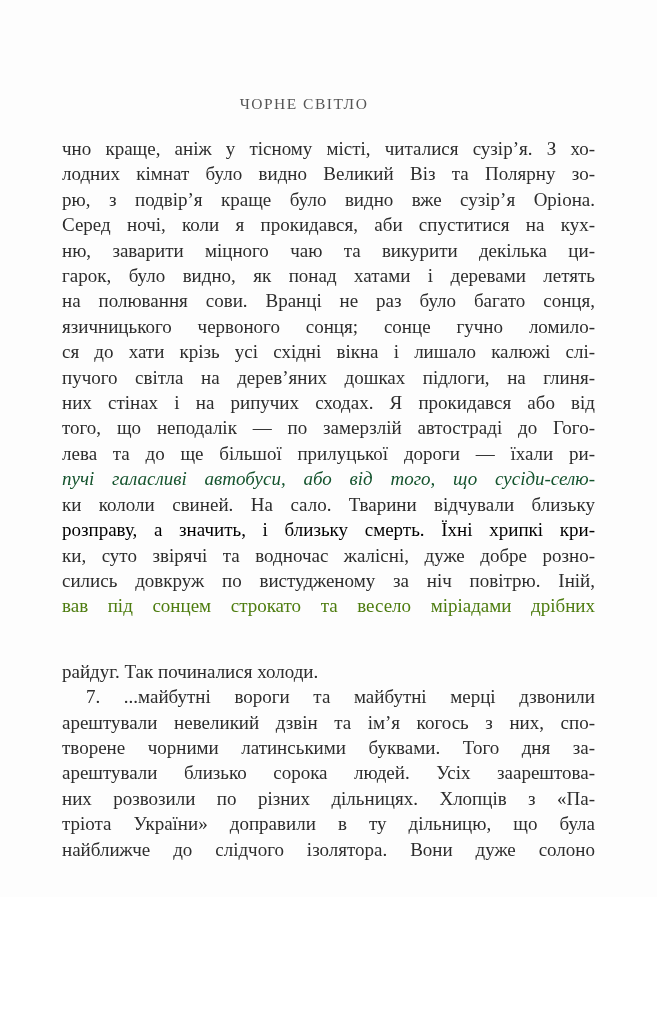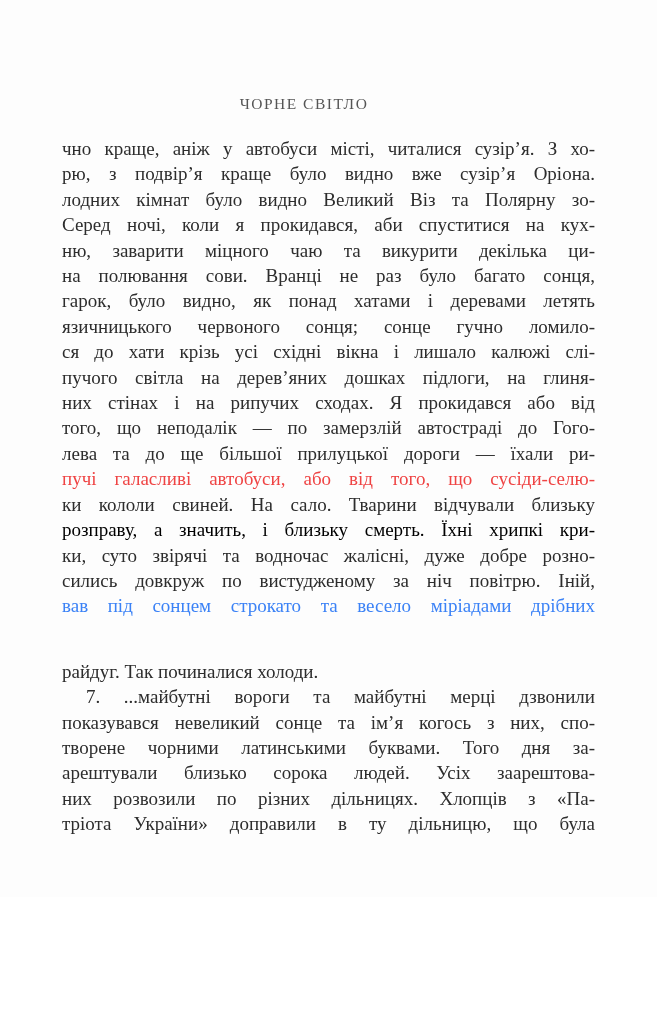--- a/index.html
+++ b/index.html
@@ -60,45 +60,46 @@
   }
 </style>
 </head>
 <body>
 
 <div class="page" style="background: rgb(253, 253, 253);">
   <div class="running-head" style="color: rgb(85, 85, 85);">ЧОРНЕ СВІТЛО</div>
 
   <div class="text-block">
       <div class="para">
-        <div class="line" style="color: rgb(45, 45, 45);">чно краще, аніж у автобуси місті, читалися сузір’я. З хо-</div>
+        <div class="line" style="color: rgb(45, 45, 45);">чно краще, аніж у тісному місті, читалися сузір’я. З хо-</div>
+        <div class="line" style="color: rgb(45, 45, 45);">лодних кімнат було видно Великий Віз та Полярну зо-</div>
         <div class="line" style="color: rgb(45, 45, 45);">рю, з подвір’я краще було видно вже сузір’я Оріона.</div>
-        <div class="line" style="color: rgb(45, 45, 45);">лодних кімнат було видно Великий Віз та Полярну зо-</div>
         <div class="line" style="color: rgb(45, 45, 45);">Серед ночі, коли я прокидався, аби спуститися на кух-</div>
         <div class="line" style="color: rgb(45, 45, 45);">ню, заварити міцного чаю та викурити декілька ци-</div>
+        <div class="line" style="color: rgb(45, 45, 45);">гарок, було видно, як понад хатами і деревами летять</div>
         <div class="line" style="color: rgb(45, 45, 45);">на полювання сови. Вранці не раз було багато сонця,</div>
-        <div class="line" style="color: rgb(45, 45, 45);">гарок, було видно, як понад хатами і деревами летять</div>
         <div class="line" style="color: rgb(45, 45, 45);">язичницького червоного сонця; сонце гучно ломило-</div>
         <div class="line" style="color: rgb(45, 45, 45);">ся до хати крізь усі східні вікна і лишало калюжі слі-</div>
         <div class="line" style="color: rgb(45, 45, 45);">пучого світла на дерев’яних дошках підлоги, на глиня-</div>
         <div class="line" style="color: rgb(45, 45, 45);">них стінах і на рипучих сходах. Я прокидався або від</div>
         <div class="line" style="color: rgb(45, 45, 45);">того, що неподалік — по замерзлій автостраді до Гого-</div>
         <div class="line" style="color: rgb(45, 45, 45);">лева та до ще більшої прилуцької дороги — їхали ри-</div>
-        <div class="line" style="color: #ef4444;">пучі галасливі автобуси, або від того, що сусіди-селю-</div>
+        <div class="line" style="color: #14532d; font-style: italic;">пучі галасливі автобуси, або від того, що сусіди-селю-</div>
         <div class="line" style="color: rgb(45, 45, 45);">ки кололи свиней. На сало. Тварини відчували близьку</div>
         <div class="line" style="color: #000000;">розправу, а значить, і близьку смерть. Їхні хрипкі кри-</div>
         <div class="line" style="color: rgb(45, 45, 45);">ки, суто звірячі та водночас жалісні, дуже добре розно-</div>
         <div class="line" style="color: rgb(45, 45, 45);">сились довкруж по вистудженому за ніч повітрю. Іній,</div>
-        <div class="line" style="color: #3b82f6;">вав під сонцем строкато та весело міріадами дрібних</div>
+        <div class="line" style="color: #4d7c0f;">вав під сонцем строкато та весело міріадами дрібних</div>
         <div class="line para-end" style="color: rgb(45, 45, 45);">райдуг. Так починалися холоди.</div>
       </div>
       <div class="para">
         <div class="line indent" style="color: rgb(45, 45, 45);">7. ...майбутні вороги та майбутні мерці дзвонили</div>
-        <div class="line" style="color: rgb(45, 45, 45);">показувався невеликий сонце та ім’я когось з них, спо-</div>
+        <div class="line" style="color: rgb(45, 45, 45);">арештували невеликий дзвін та ім’я когось з них, спо-</div>
         <div class="line" style="color: rgb(45, 45, 45);">творене чорними латинськими буквами. Того дня за-</div>
         <div class="line" style="color: rgb(45, 45, 45);">арештували близько сорока людей. Усіх заарештова-</div>
         <div class="line" style="color: rgb(45, 45, 45);">них розвозили по різних дільницях. Хлопців з «Па-</div>
         <div class="line" style="color: rgb(45, 45, 45);">тріота України» доправили в ту дільницю, що була</div>
+        <div class="line" style="color: rgb(45, 45, 45);">найближче до слідчого ізолятора. Вони дуже солоно</div>
       </div>
     </div>
 
   <div class="folio" style="color: rgb(60, 60, 60);">11</div>
 </div>
 
 </body></html>

